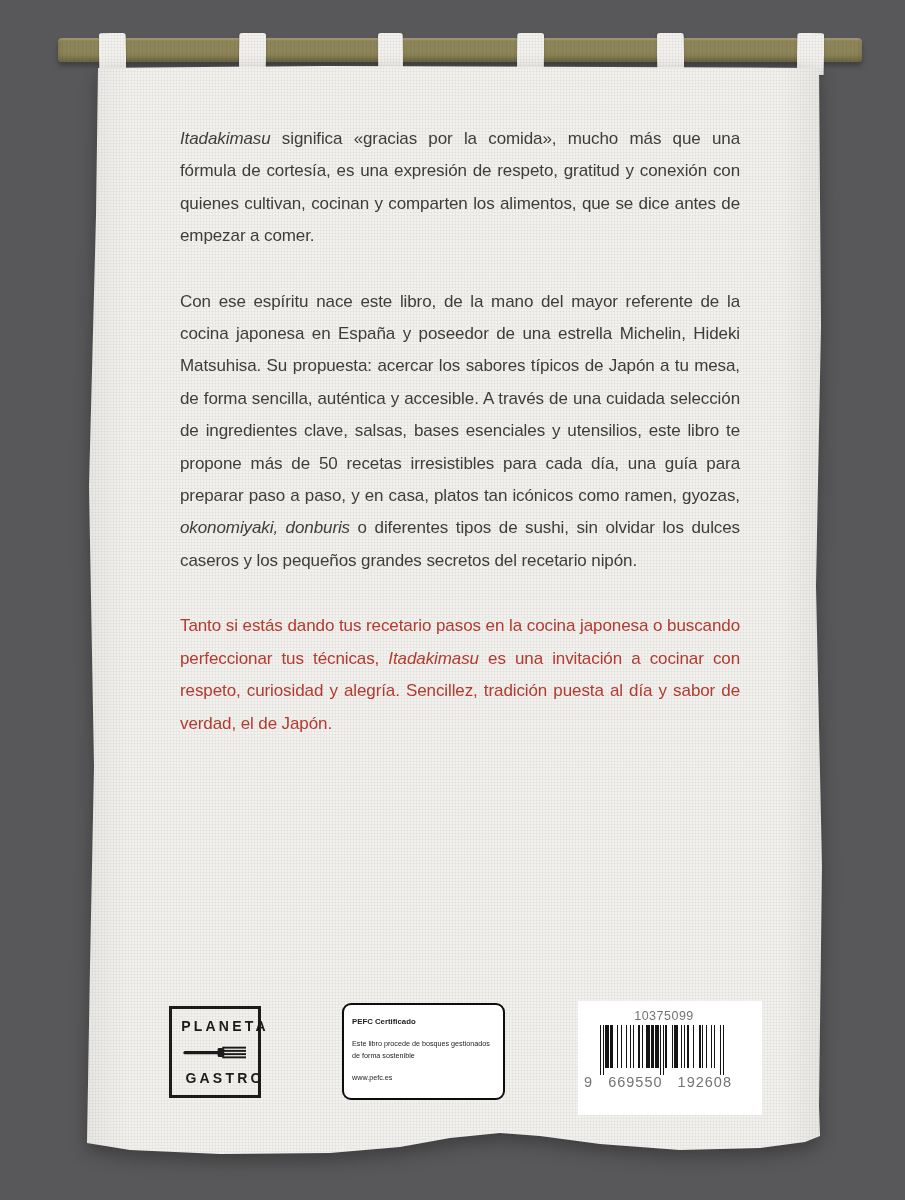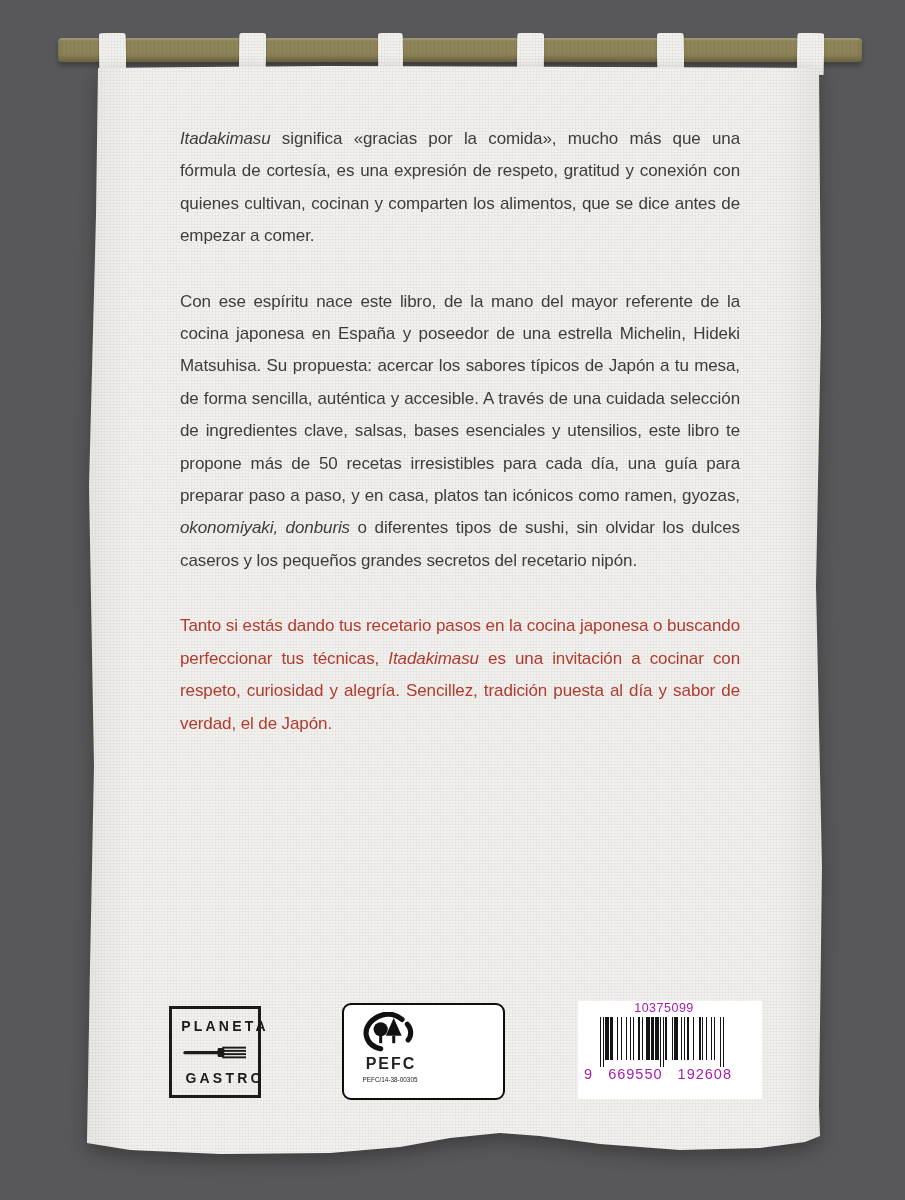--- a/index.html
+++ b/index.html
@@ -86,22 +86,22 @@
     padding:7px 8px 6px 8px;display:flex;gap:7px;color:#222;
   }
   .pefc-left{width:76px;text-align:center;}
   .pefc-brand{font-size:16px;font-weight:700;letter-spacing:2px;padding-left:2px;margin-top:-2px;}
   .pefc-license{font-size:6.4px;margin-top:3px;white-space:nowrap;}
   .pefc-right{flex:1;font-size:7.2px;line-height:1.6;}
   .pefc-title{font-size:7.8px;font-weight:700;margin:4px 0 10px 0;}
   .pefc-url{margin-top:10px;}
 
   .barcode-box{
-    position:absolute;left:492px;top:935px;width:184px;height:98px;box-sizing:border-box;
-    background:#fff;color:#a21caf;
+    position:absolute;left:492px;top:935px;width:184px;height:114px;box-sizing:border-box;
+    background:#fff;padding-top:8px;color:#737373;
   }
   .bc-number{font-size:12.5px;letter-spacing:.5px;text-align:center;width:124px;margin:0 0 2px 24px;}
   .bc-bars{display:block;margin-left:22px;}
   .bc-digits{
     display:flex;justify-content:space-between;width:148px;margin:0 0 0 6px;
     font-size:14.5px;letter-spacing:1px;line-height:1;
   }
 </style>
 </head>
 <body>
@@ -137,31 +137,24 @@
         <rect x="54" y="5.2" width="10" height="13.6" rx="2"></rect>
         <rect x="61" y="3.2" width="36" height="2.9"></rect>
         <rect x="61" y="8.1" width="36" height="2.9"></rect>
         <rect x="61" y="13" width="36" height="2.9"></rect>
         <rect x="61" y="17.9" width="36" height="2.9"></rect>
       </svg>
       <div class="pg-line">GASTRO</div>
     </div>
 
     <div class="pefc-box">
-      <div class="pefc-left">
-        <svg width="56" height="41" viewBox="0 0 60 44" xmlns="http://www.w3.org/2000/svg">
-          <path d="M43 8 C37 3 29 1 21 3.5 C10 7 3 16 4.5 25 C5.8 32 11 37.5 20 39.5" fill="none" stroke="#111" stroke-width="5.5" stroke-linecap="round"></path>
-          <path d="M48.5 13 C53 18 53.5 25 49.5 30" fill="none" stroke="#111" stroke-width="5.5" stroke-linecap="round"></path>
-          <circle cx="20" cy="18.5" r="7.6" fill="#111"></circle>
-          <rect x="18.4" y="24" width="3.2" height="9.5" fill="#111"></rect>
-          <path d="M34 6.5 L42.5 25.5 L25.5 25.5 Z" fill="#111"></path>
-          <rect x="32.4" y="25.5" width="3.2" height="8" fill="#111"></rect>
-        </svg>
-        <div class="pefc-brand">PEFC</div>
-        <div class="pefc-license">PEFC/14-38-00305</div>
+      <div class="pefc-right">
+        <div class="pefc-title">PEFC Certificado</div>
+        <div class="pefc-desc">Este libro procede de bosques gestionados de forma sostenible</div>
+        <div class="pefc-url">www.pefc.es</div>
       </div>
     </div>
 
     <div class="barcode-box">
       <div class="bc-number">10375099</div>
       <svg class="bc-bars" width="124" height="50" viewBox="0 0 95 54" preserveAspectRatio="none" shape-rendering="crispEdges" fill="#151515" xmlns="http://www.w3.org/2000/svg">
             <rect x="0" y="0" width="1" height="54"></rect>
             <rect x="2" y="0" width="1" height="54"></rect>
             <rect x="4" y="0" width="1" height="46"></rect>
             <rect x="5" y="0" width="1" height="46"></rect>

